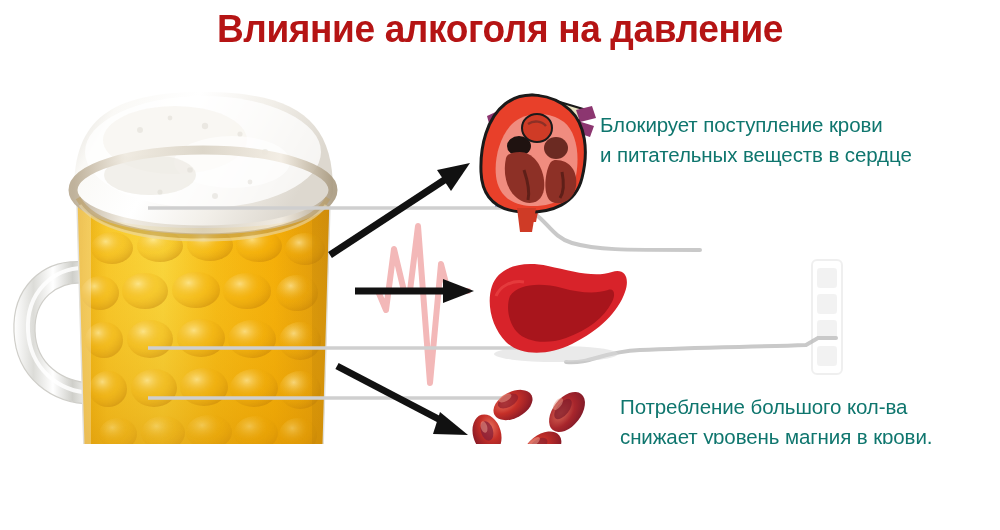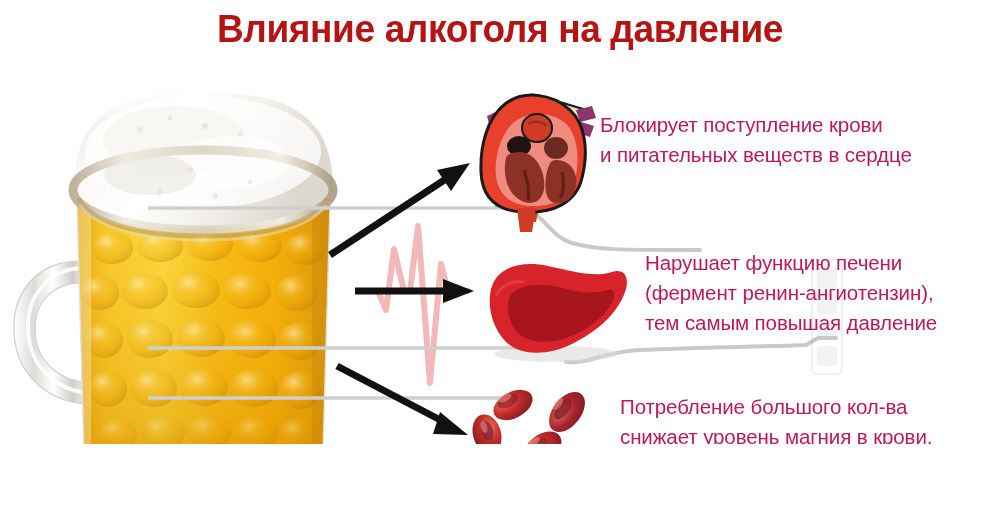--- a/index.html
+++ b/index.html
@@ -31,21 +31,21 @@
     transform-origin:center top;
     white-space:nowrap;
   }
   
   .layer{position:absolute;left:0;top:0;width:1000px;height:530px;}
   .layer.nohit{pointer-events:none;}
 
   
   .callout{
     position:absolute;
-    color:#be185d;
+    color:#0f766e;
     font-size:20.5px;
     line-height:30px;
     font-family:"Liberation Sans","DejaVu Sans",sans-serif;
     white-space:pre-line;
     letter-spacing:-0.1px;
   }
   #txt-heart{ left:600px; top:110px; width:392px;}
   #txt-liver{ left:645px; top:248px; width:350px;}
   #txt-blood{ left:620px; top:392px; width:375px;}
 
@@ -347,21 +347,18 @@
   <svg id="watermark" viewBox="0 0 44 118" xmlns="http://www.w3.org/2000/svg">
     <rect x="6" y="2" width="30" height="114" rx="5" fill="none" stroke="#b9b9b9" stroke-width="2"></rect>
     <rect x="11" y="10" width="20" height="20" rx="3" fill="#c9c9c9"></rect>
     <rect x="11" y="36" width="20" height="20" rx="3" fill="#c9c9c9"></rect>
     <rect x="11" y="62" width="20" height="20" rx="3" fill="#c9c9c9"></rect>
     <rect x="11" y="88" width="20" height="20" rx="3" fill="#c9c9c9"></rect>
   </svg>
 
   <div class="callout" id="txt-heart">Блокирует поступление крови
 и питательных веществ в сердце</div>
-  <div class="callout" id="txt-liver">Нарушает функцию печени
-(фермент ренин-ангиотензин),
-тем самым повышая давление</div>
   <div class="callout" id="txt-blood">Потребление большого кол-ва
 снижает уровень магния в крови,
 что приводит к повышению
 давления</div>
 
 </div>
 
 </body></html>

